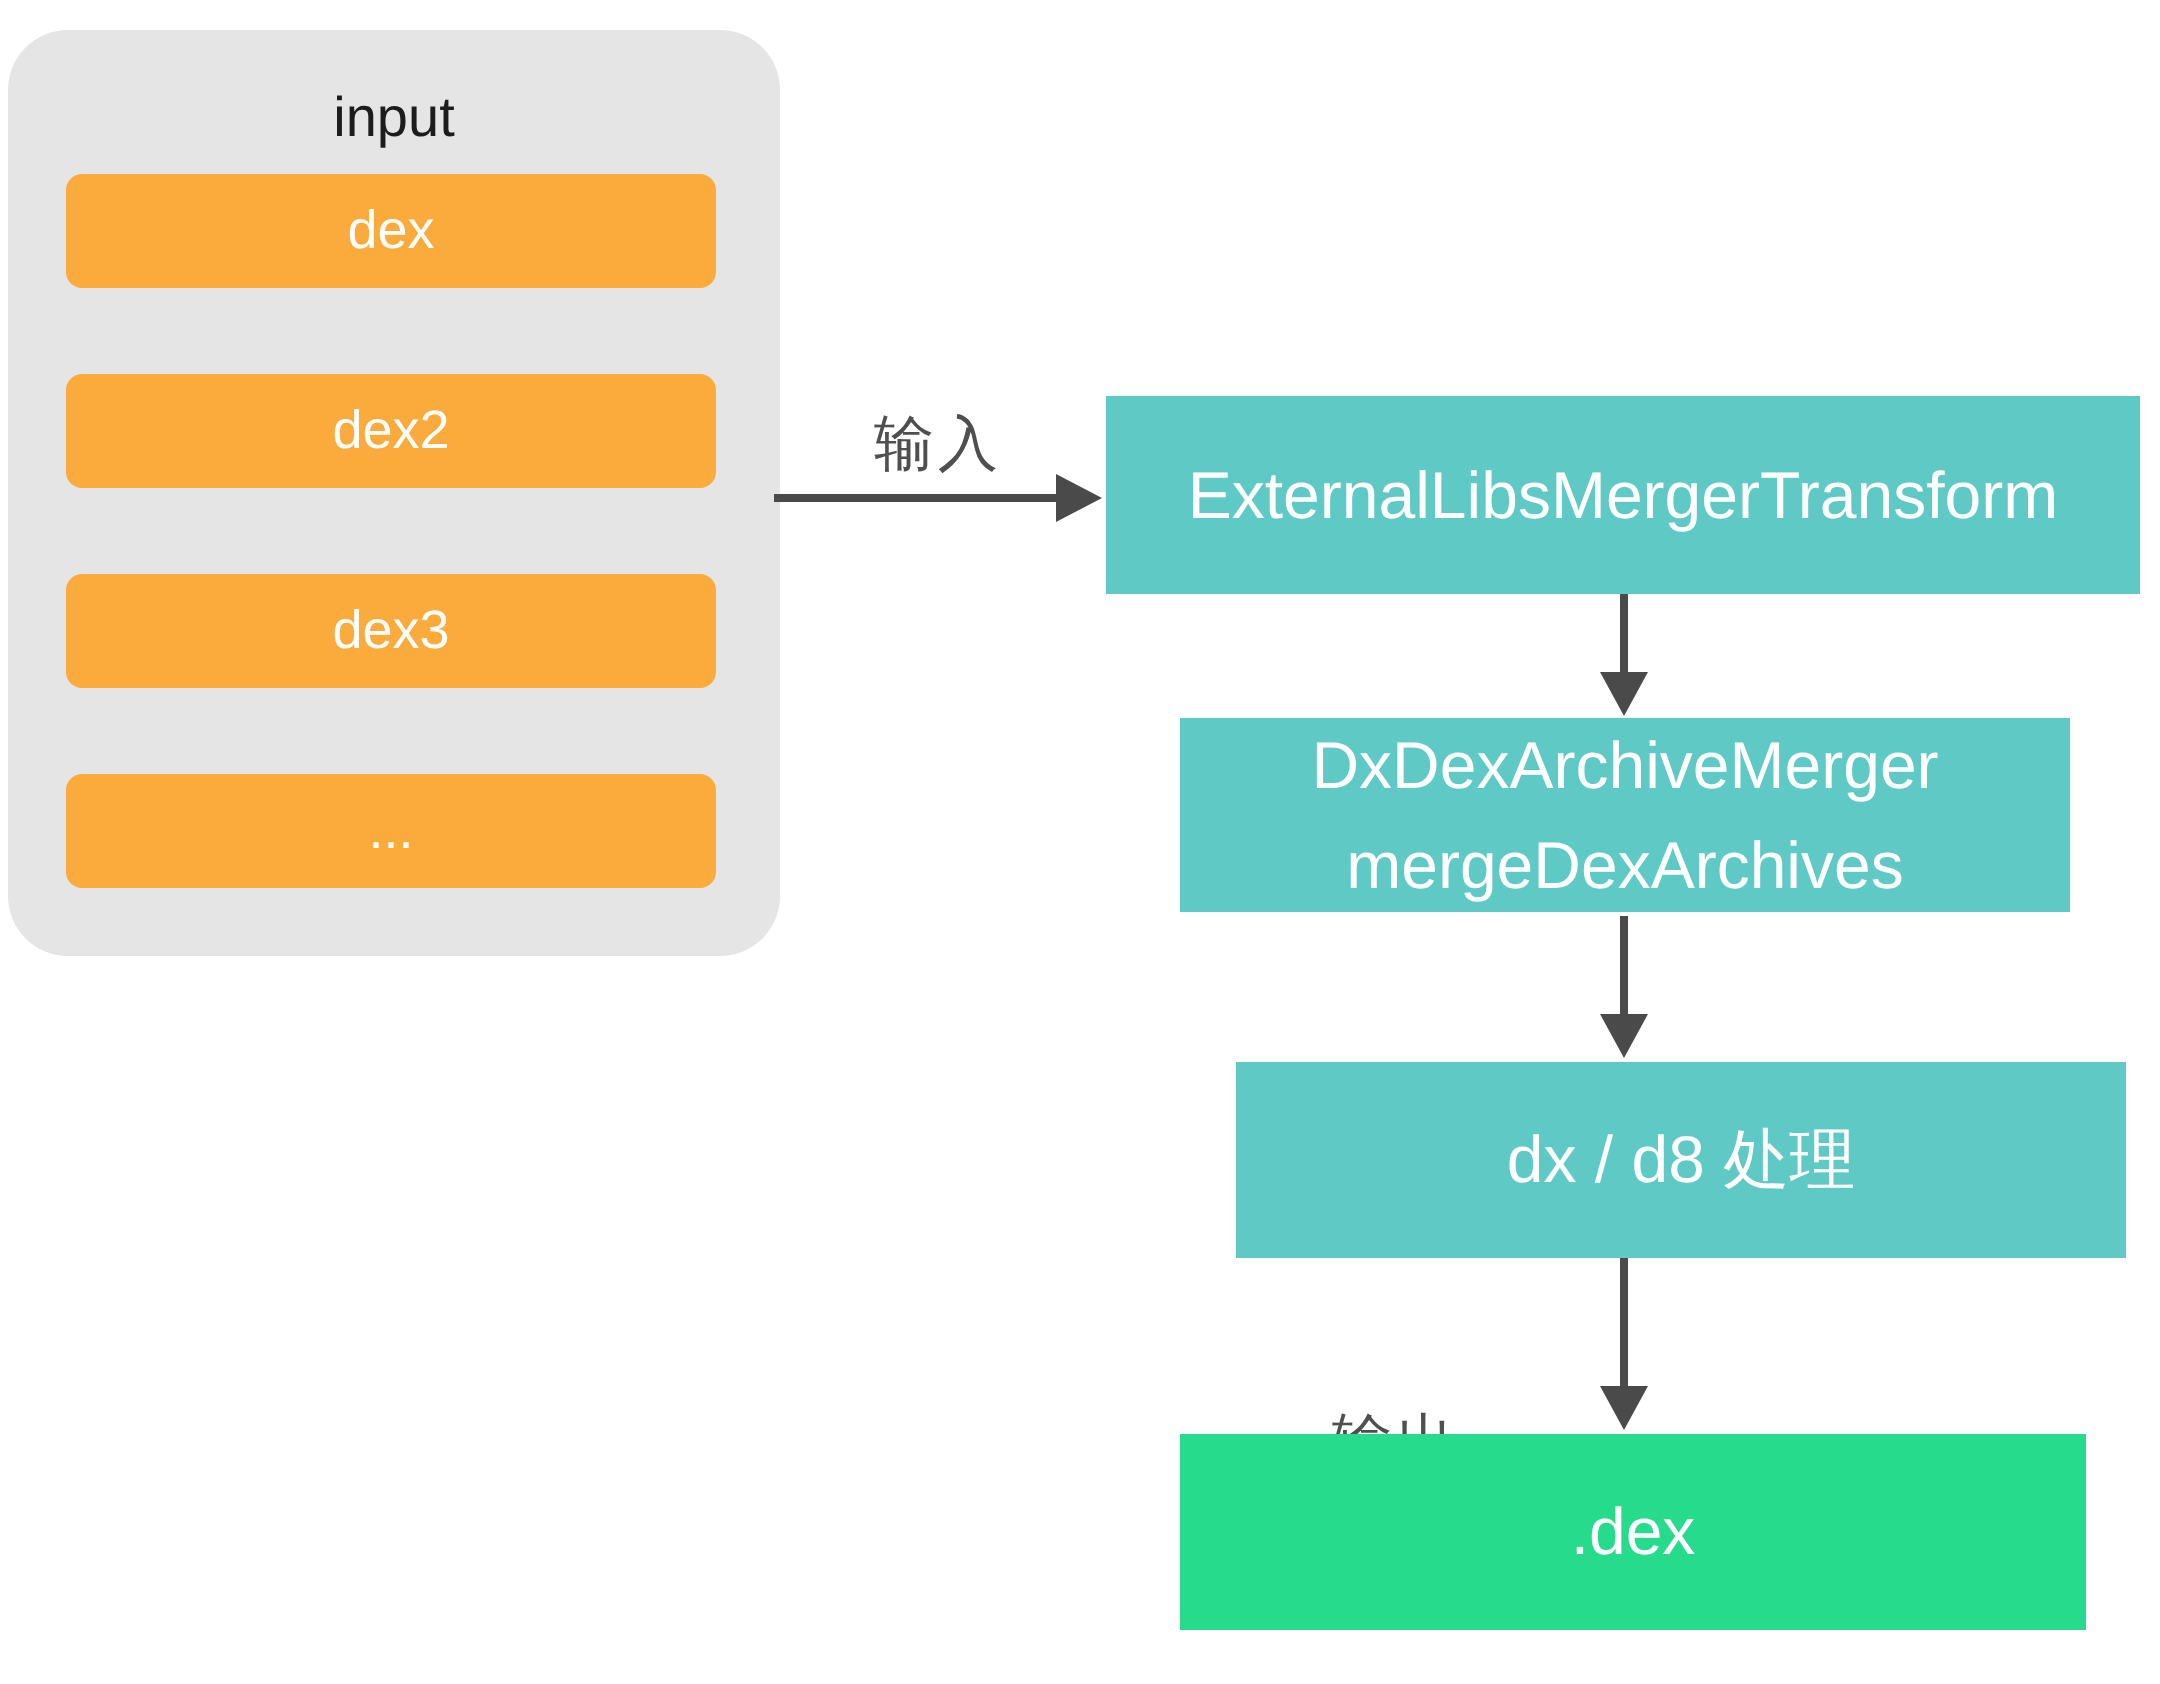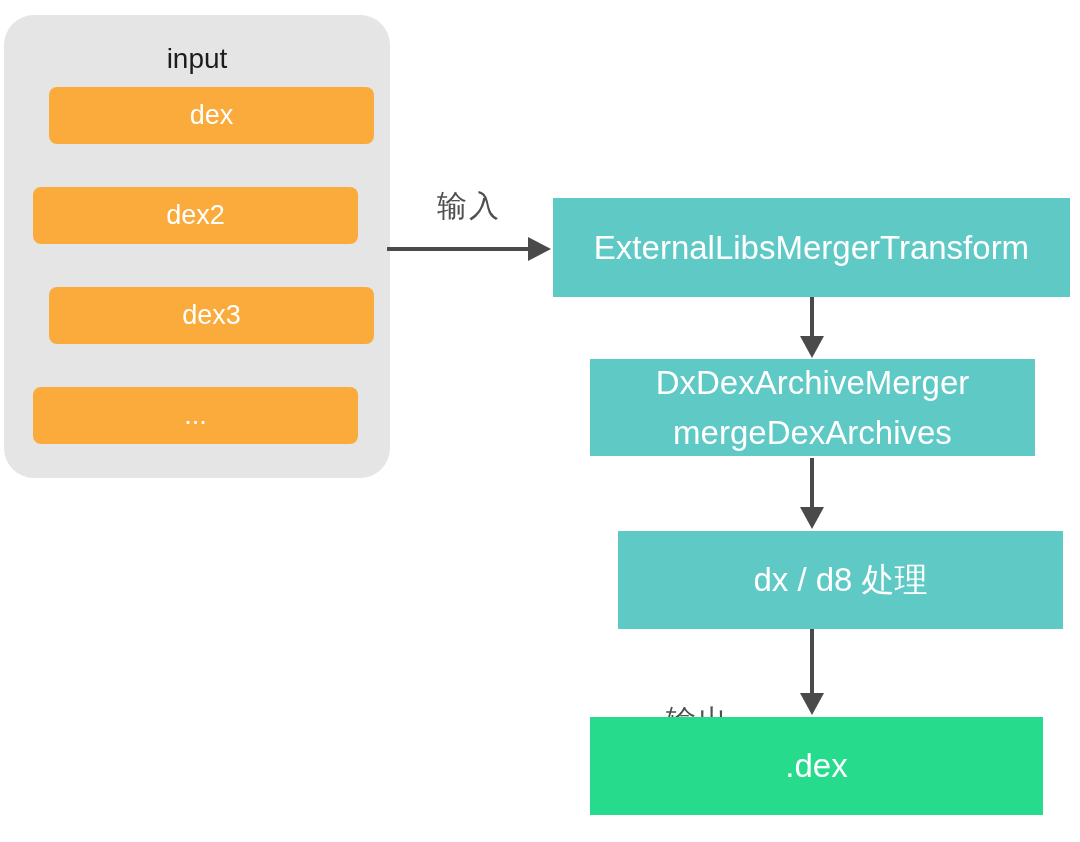--- a/index.html
+++ b/index.html
@@ -20,44 +20,44 @@
   .input-panel-title {
     position: absolute; left: 0; top: 28px; width: 100%;
     text-align: center; font-size: 28px; color: #1c1c1c;
   }
   .input-item {
     position: absolute; left: 29px; width: 325px; height: 57px;
     background: #fbab3c; border-radius: 8px;
     color: #ffffff; font-size: 27px;
     display: flex; align-items: center; justify-content: center;
   }
-  .input-item.i0 { top: 72px; margin-left: 16px; }
+  .input-item.i0 { top: 72px; }
   .input-item.i1 { top: 172px; }
-  .input-item.i2 { top: 272px; margin-left: 16px; }
+  .input-item.i2 { top: 272px; }
   .input-item.i3 { top: 372px; }
 
   
   .node {
     position: absolute; border-radius: 0;
     color: #ffffff; font-size: 33px; line-height: 1.5;
     display: flex; flex-direction: column;
     align-items: center; justify-content: center;
     text-align: center; background: #5fc9c6;
   }
   .node-1 { left: 553px; top: 198px; width: 517px; height: 99px; }
   .node-2 { left: 590px; top: 359px; width: 445px; height: 97px; }
   .node-3 { left: 590px; top: 531px; width: 445px; height: 98px; margin-left: 28px; }
   .node-4 { left: 590px; top: 717px; width: 453px; height: 98px; background: #26db8c; }
 
   
   .edge-label {
     position: absolute; font-size: 30px; color: #4f4f4f;
     letter-spacing: 2px; white-space: nowrap;
   }
-  .edge-label-input  { left: 437px; top: 186px; text-align: right; }
+  .edge-label-input  { left: 437px; top: 202px; text-align: right; }
   .edge-label-output { left: 666px; top: 658px; margin-top: 43px; }
 
   
   svg.arrows { position: absolute; left: 0; top: 0; pointer-events: none; }
   .arrow-line { stroke: #4a4a4a; stroke-width: 4; }
   .arrow-head { fill: #4a4a4a; }
 </style>
 </head>
 <body>
 

